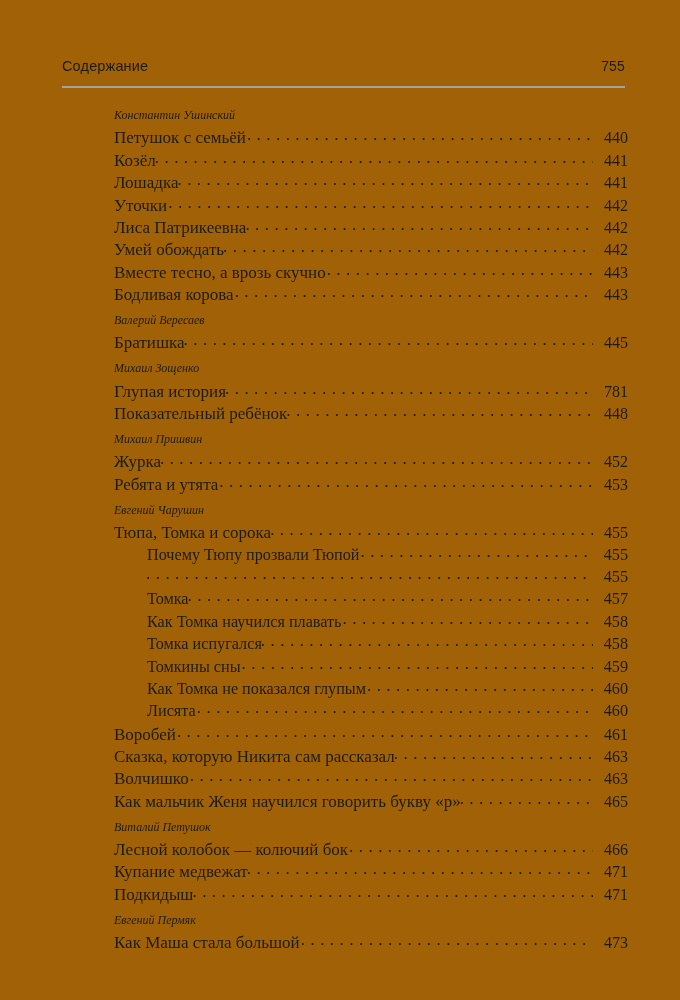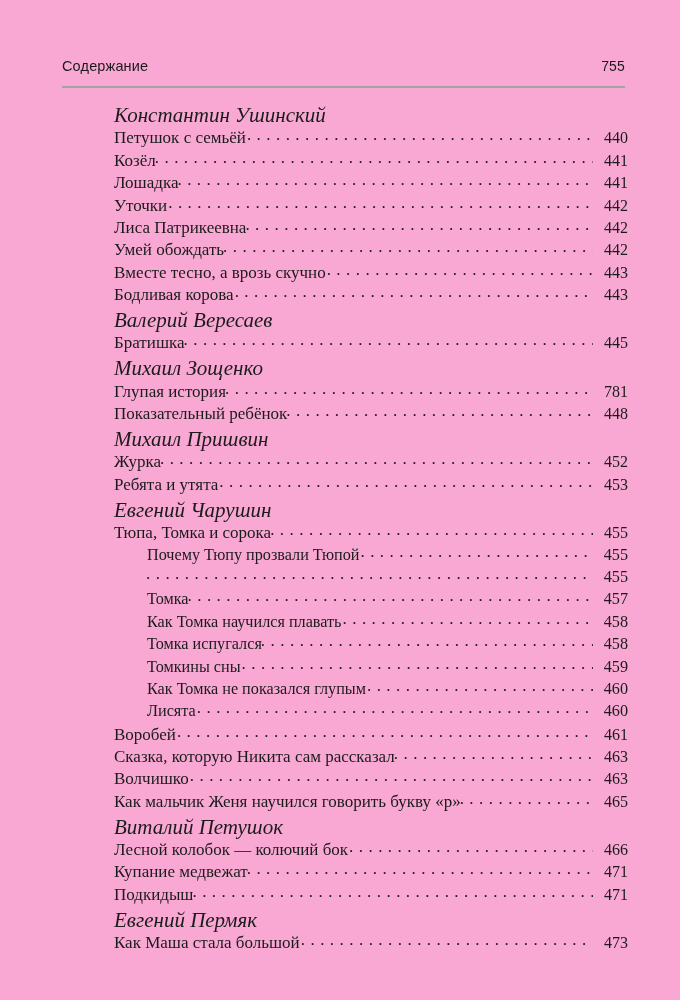--- a/index.html
+++ b/index.html
@@ -5,21 +5,21 @@
   html, body {
     margin: 0;
     padding: 0;
     background: #ffffff;
   }
 
   .page {
     position: relative;
     width: 680px;
     height: 1000px;
-    background: #f9a8d4;
+    background: #a16207;
     overflow: hidden;
     box-sizing: border-box;
   }
 
   
   .running-head {
     position: absolute;
     left: 62px;
     top: 58px;
     width: 563px;
@@ -64,21 +64,21 @@
     margin: 0;
     padding: 0;
   }
 
   .section + .section {
     margin-top: 3.5px;
   }
 
   .author {
     font-style: italic;
-    font-size: 21px;
+    font-size: 12px;
     line-height: 22.4px;
     height: 22.4px;
     white-space: nowrap;
   }
 
   .entry {
     display: flex;
     align-items: baseline;
     font-size: 17px;
     line-height: 22.4px;

